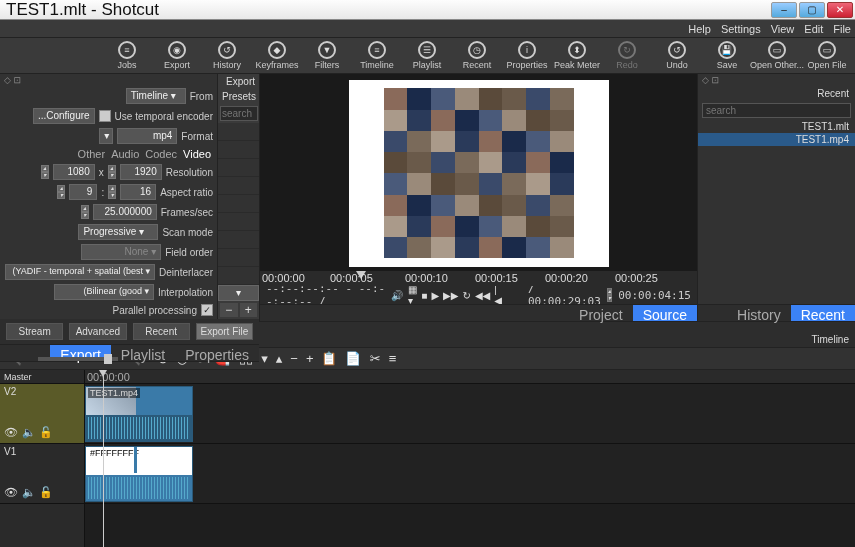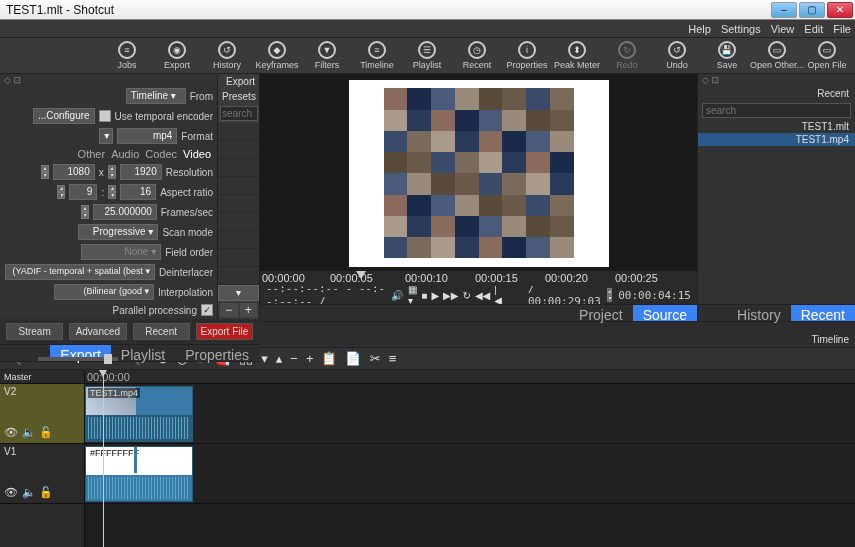--- a/index.html
+++ b/index.html
@@ -1,18 +1,18 @@
 <!DOCTYPE html>
 <html><head>
 <meta charset="utf-8">
 <style>
   *{margin:0;padding:0;box-sizing:border-box;font-family:"Segoe UI",Arial,sans-serif;font-size:11px;color:#ddd;user-select:none}
   body{background:#323232;width:855px;height:547px;overflow:hidden;position:relative}
   .titlebar{height:20px;background:linear-gradient(#fdfdfd,#e8e8e8);display:flex;align-items:center;padding:0 2px;color:#222;border-bottom:1px solid #888}
-  .titlebar .title{flex:1;font-size:12px;color:#111;padding-left:4px}
+  .titlebar .title{flex:1;font-size:17px;color:#111;padding-left:4px}
   .titlebar .winctrls{display:flex;gap:2px}
   .titlebar .winbtn{width:26px;height:16px;border:1px solid #999;border-radius:2px;display:flex;align-items:center;justify-content:center;font-size:10px;color:#222;background:linear-gradient(#f8f8f8,#d8d8d8)}
   .titlebar .winbtn.close{background:linear-gradient(#e67,#c23);color:#fff;border-color:#933}
   .titlebar .winbtn.min,.titlebar .winbtn.max{background:linear-gradient(#9cf,#5ad)}
   .menubar{height:18px;background:#3a3a3a;display:flex;justify-content:flex-end;padding:0 4px;align-items:center;gap:10px;border-bottom:1px solid #222}
   .menubar span{color:#ddd;cursor:pointer}
   .toolbar{height:36px;background:#3a3a3a;display:flex;justify-content:flex-end;padding:2px 6px;gap:6px;border-bottom:1px solid #222}
   .tbtn{display:flex;flex-direction:column;align-items:center;justify-content:center;width:44px;cursor:pointer}
   .tbtn .tico{width:18px;height:18px;border:2px solid #ccc;border-radius:50%;display:flex;align-items:center;justify-content:center;font-size:9px}
   .tbtn .tlbl{font-size:9px;margin-top:1px;color:#ccc;white-space:nowrap}
@@ -25,21 +25,21 @@
   .dd.arrow::after{content:" ▾"}
   .num{width:42px;text-align:right}
   .spin{display:inline-flex;flex-direction:column;width:8px}
   .spin i{height:7px;background:#666;border:1px solid #777;font-size:6px;line-height:5px;text-align:center}
   .chk{width:12px;height:12px;background:#ccc;border:1px solid #888;display:inline-flex;align-items:center;justify-content:center;color:#222;font-size:9px}
   .tabs{display:flex;gap:6px;justify-content:flex-end;padding:2px 6px}
   .tabs span{color:#aaa;cursor:pointer}
   .tabs span.on{color:#fff}
   .bottom-btns{display:flex;gap:6px;padding:4px 6px;background:#2d2d2d}
   .bottom-btns .bb{flex:1;background:#4a4a4a;border:1px solid #555;text-align:center;padding:2px;font-size:10px;cursor:pointer}
-  .bottom-btns .bb.primary{background:#b91c1c}
+  .bottom-btns .bb.primary{background:#737373}
   .presets{width:42px;background:#3a3a3a;border-left:1px solid #222;display:flex;flex-direction:column}
   .presets .phdr{font-size:10px;text-align:right;padding:2px 4px}
   .presets input{width:38px;background:#2a2a2a;border:1px solid #555;color:#ccc;font-size:10px;padding:1px;margin:2px}
   .presets .plist{flex:1;background:#323232}
   .presets .pslot{height:18px;border-bottom:1px solid #2a2a2a}
   .presets .pctrl{display:flex;padding:2px;gap:2px}
   .presets .pctrl div{flex:1;background:#4a4a4a;text-align:center;font-size:12px;cursor:pointer}
   .center{flex:1;background:#1a1a1a;display:flex;flex-direction:column;align-items:center;position:relative}
   .preview{margin-top:6px;width:260px;height:195px;background:#fff;display:flex;align-items:center;justify-content:center}
   .preview .vid{width:190px;height:170px;background:#000;position:relative;overflow:hidden}
@@ -227,21 +227,21 @@
           </div>
         <div class="row">
             <span class="spin">
               <i>▴</i>
               <i>▾</i>
             </span>
             <span class="num" style="width:64px">25.000000</span>
             <span class="lbl">Frames/sec</span>
           </div>
         <div class="row">
-            <span class="dd arrow" style="width:80px;text-align:right">Progressive</span>
+            <span class="dd arrow" style="width:80px;text-align:left">Progressive</span>
             <span class="lbl">Scan mode</span>
           </div>
         <div class="row">
             <span class="dd arrow" style="width:80px;text-align:right;color:#888">None</span>
             <span class="lbl">Field order</span>
           </div>
         <div class="row">
             <span class="dd arrow" style="width:150px;text-align:right;font-size:9px">(YADIF - temporal + spatial (best</span>
             <span class="lbl">Deinterlacer</span>
           </div>

